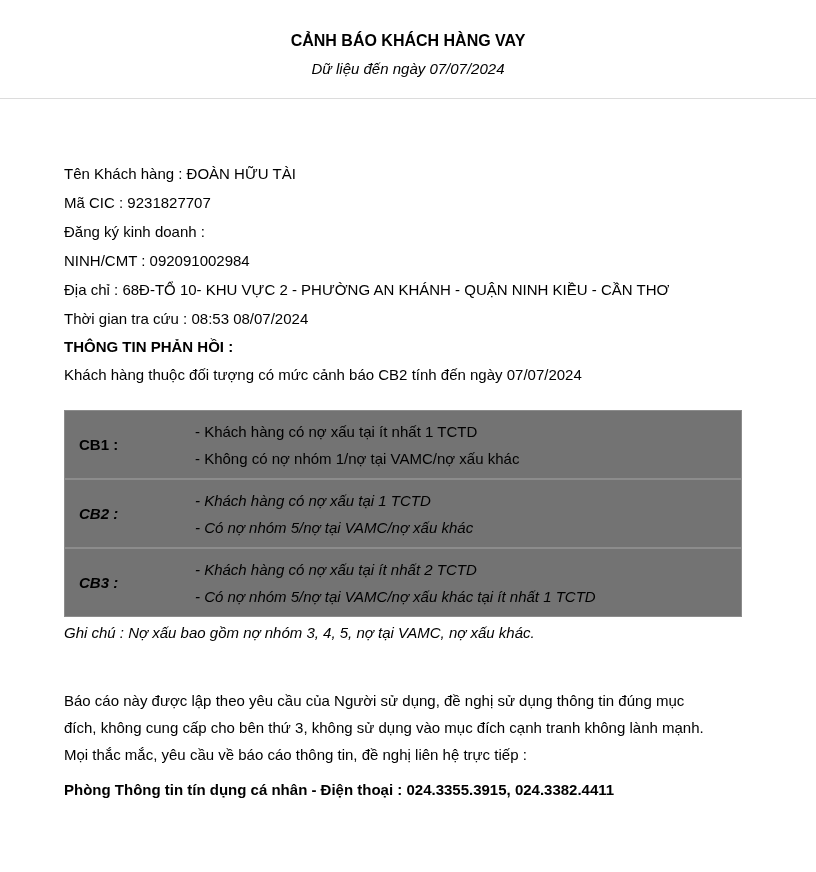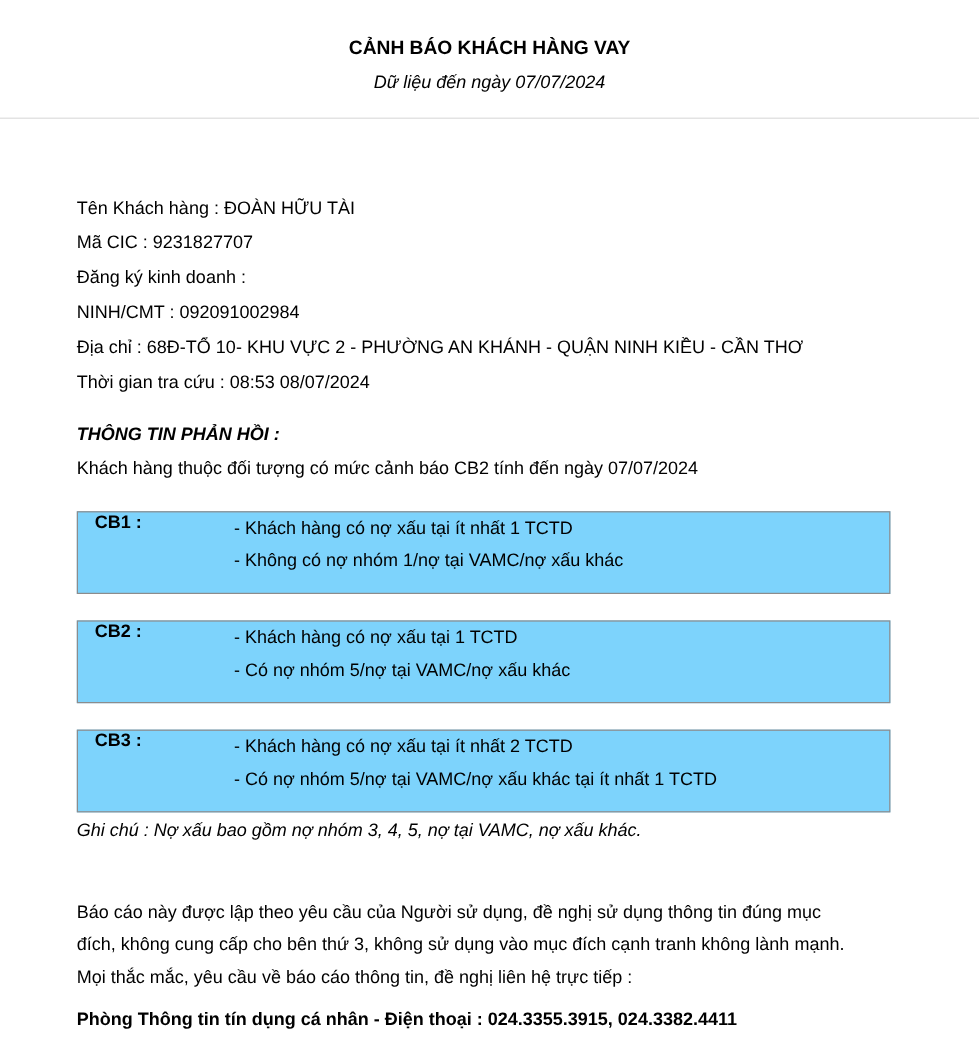--- a/index.html
+++ b/index.html
@@ -40,43 +40,42 @@
     width: 702px;
   }
   .info-block {
     margin-top: 60px;
   }
   .info-line {
     line-height: 29px;
     white-space: nowrap;
   }
   .section-heading {
-    margin-top: 20px;
+    margin-top: 4px;
     font-weight: bold;
     line-height: 20px;
-    font-style: italic;
   }
   .section-summary {
     margin-top: 8px;
     line-height: 20px;
   }
   .boxes {
     margin-top: 25px;
   }
   .warnbox {
     box-sizing: border-box;
     width: 678px;
     height: 69px;
-    background: #7dd3fc;
+    background: #737373;
     border: 1px solid #8c8c8c;
     display: flex;
-    align-items: flex-start;
+    align-items: center;
   }
   .warnbox + .warnbox {
-    margin-top: 22px;
+    font-style: italic;
   }
   .warnbox .box-label {
     flex: 0 0 116px;
     padding-left: 14px;
     font-weight: bold;
   }
   .warnbox .box-desc {
     line-height: 27px;
   }
   .note {

